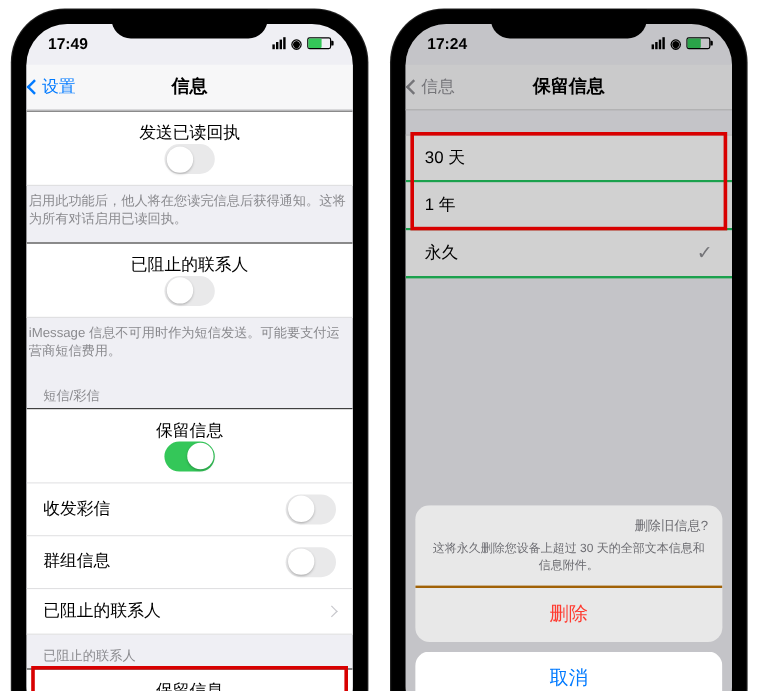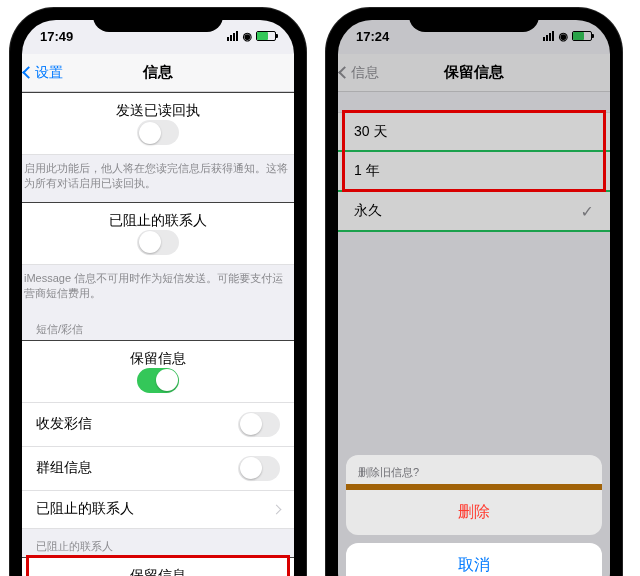--- a/index.html
+++ b/index.html
@@ -51,23 +51,23 @@
   .switch { width:42px; height:25px; border-radius:13px; background:#e9e9ea; position:relative; flex-shrink:0;}
   .switch.on { background:#34c759; }
   .switch i { position:absolute; top:1.5px; left:1.5px; width:22px; height:22px; background:#fff; border-radius:50%; box-shadow:0 1px 2px rgba(0,0,0,.25);}
   .switch.on i { left:auto; right:1.5px; }
   .highlight-box { position:absolute; border:3px solid #d80000; pointer-events:none; z-index:5;}
   .check { color:#8e8e93; font-size:16px; }
   
   .dimmer { position:absolute; inset:0; background:rgba(0,0,0,.18); }
   .sheet { position:absolute; left:8px; right:8px; bottom:10px; }
   .sheet-block { background:#eaeaeaf0; backdrop-filter:blur(6px); border-radius:12px; overflow:hidden; margin-bottom:8px;}
-  .sheet-title { text-align:left; font-size:11px; color:#6d6d72; padding:10px 12px 4px; font-weight:500;}
+  .sheet-title { text-align:right; font-size:11px; color:#6d6d72; padding:10px 12px 4px; font-weight:500;}
   .sheet-sub { text-align:center; font-size:10px; color:#6d6d72; padding:0 12px 10px; }
-  .sheet-btn { text-align:center; font-size:16px; padding:12px 0; border-top:6px solid #a16207; }
+  .sheet-btn { text-align:center; font-size:16px; padding:12px 0; border-top:2px solid #a16207; }
   .sheet-btn.destructive { color:#ff3b30; }
   .sheet-btn.cancel { color:#007aff; background:#fff; font-weight:500;}
   .screen.modal .content, .screen.modal .navbar, .screen.modal .statusbar { filter:none; }
   .rcell { background:#fff; height:40px; padding:0 16px; font-size:14px; display:flex; align-items:center; justify-content:space-between; border-bottom:2px solid #22c55e;}
   .rcell.first{border-top:1px solid #e0e0e2; margin-top:20px;}
 </style>
 </head>
 <body>
 
 <div class="stage">
@@ -192,20 +192,21 @@
           <span>永久</span>
           <span class="check">✓</span>
         </div>
         <div class="highlight-box" style="left:4px;right:4px;top:18px;height:82px;"></div>
       </div>
 
       <div class="dimmer"></div>
       <div class="sheet">
         <div class="sheet-block">
           <div class="sheet-title">删除旧信息?</div>
+          <div class="sheet-sub">这将永久删除您设备上超过 30 天的全部文本信息和信息附件。</div>
           <div class="sheet-btn destructive">删除</div>
         </div>
         <div class="sheet-block">
           <div class="sheet-btn cancel" style="border-top:none">取消</div>
         </div>
       </div>
     </div>
   </div>
 
 </div>

